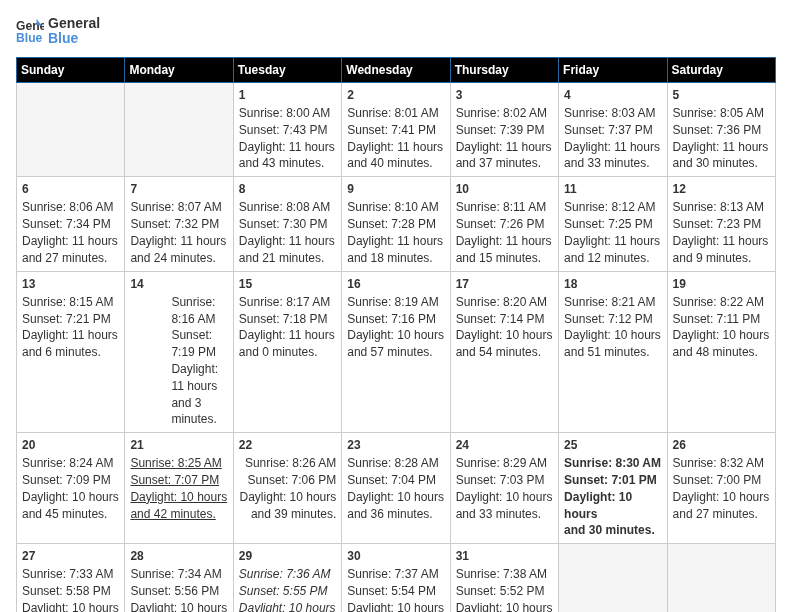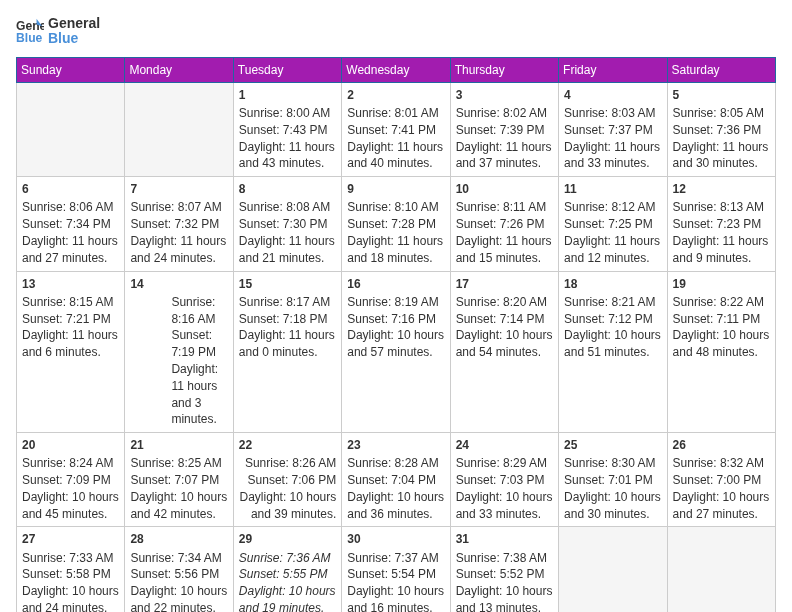--- a/index.html
+++ b/index.html
@@ -47,24 +47,24 @@
       margin-top: 2px;
     }
     .calendar {
       flex: 1;
       border: 1px solid #ccc;
       border-collapse: collapse;
       width: 100%;
       table-layout: fixed;
     }
     .calendar th {
-      background: #a21caf;
+      background: #000000;
       color: #fff;
       font-size: 12px;
-      font-weight: normal;
+      font-weight: bold;
       padding: 5px 4px;
       text-align: left;
       border: 1px solid #2266a0;
     }
     .calendar td {
       border: 1px solid #ccc;
       vertical-align: top;
       padding: 4px 5px;
       font-size: 9.5px;
       color: #333;
@@ -271,21 +271,21 @@
         <tr>
           <td>
             <span class="day-number">20</span>
             <div class="cell-info" style="white-space: pre-line;">Sunrise: 8:24 AM
 Sunset: 7:09 PM
 Daylight: 10 hours
 and 45 minutes.</div>
           </td>
           <td>
             <span class="day-number">21</span>
-            <div class="cell-info" style="white-space: pre-line;">Sunrise: 8:25 AM
+            <div class="cell-info" style="white-space: pre-line; text-decoration: underline;">Sunrise: 8:25 AM
 Sunset: 7:07 PM
 Daylight: 10 hours
 and 42 minutes.</div>
           </td>
           <td>
             <span class="day-number">22</span>
             <div class="cell-info" style="white-space: pre-line; text-align: right;">Sunrise: 8:26 AM
 Sunset: 7:06 PM
 Daylight: 10 hours
 and 39 minutes.</div>
@@ -299,21 +299,21 @@
           </td>
           <td>
             <span class="day-number">24</span>
             <div class="cell-info" style="white-space: pre-line;">Sunrise: 8:29 AM
 Sunset: 7:03 PM
 Daylight: 10 hours
 and 33 minutes.</div>
           </td>
           <td>
             <span class="day-number">25</span>
-            <div class="cell-info" style="white-space: pre-line;">Sunrise: 8:30 AM
+            <div class="cell-info" style="white-space: pre-line; font-weight: bold;">Sunrise: 8:30 AM
 Sunset: 7:01 PM
 Daylight: 10 hours
 and 30 minutes.</div>
           </td>
           <td>
             <span class="day-number">26</span>
             <div class="cell-info" style="white-space: pre-line;">Sunrise: 8:32 AM
 Sunset: 7:00 PM
 Daylight: 10 hours
 and 27 minutes.</div>

